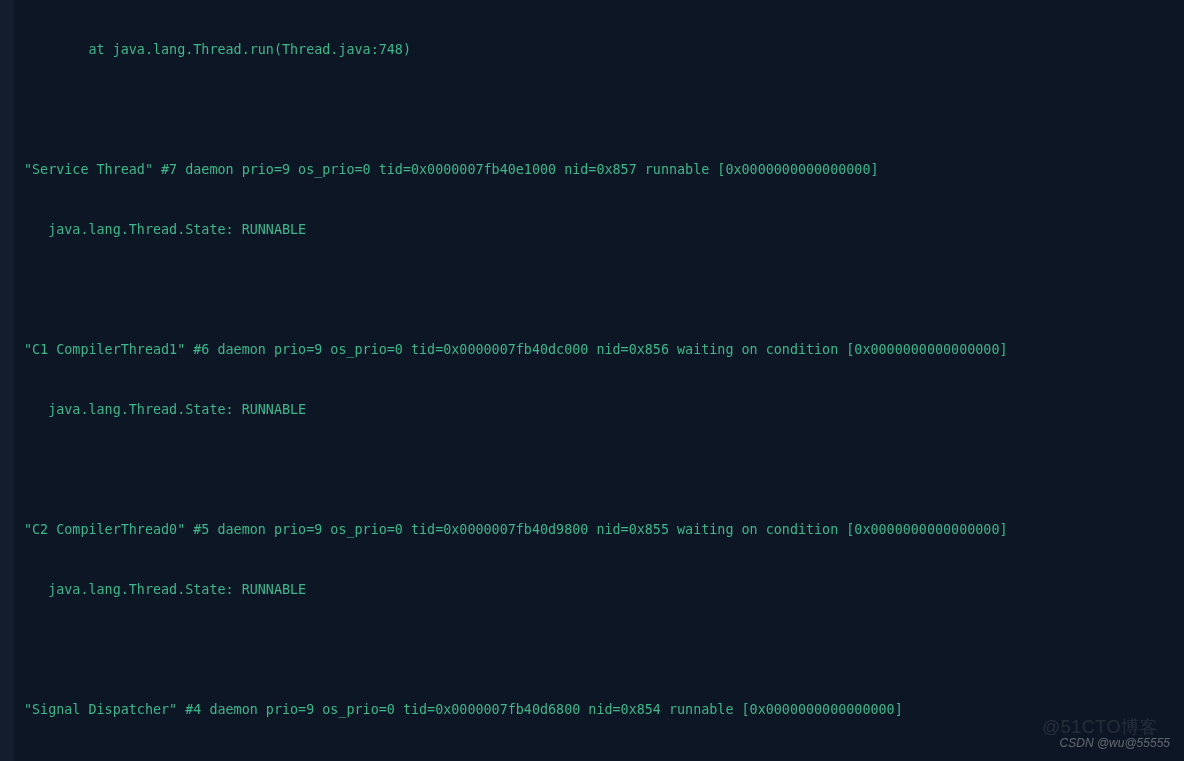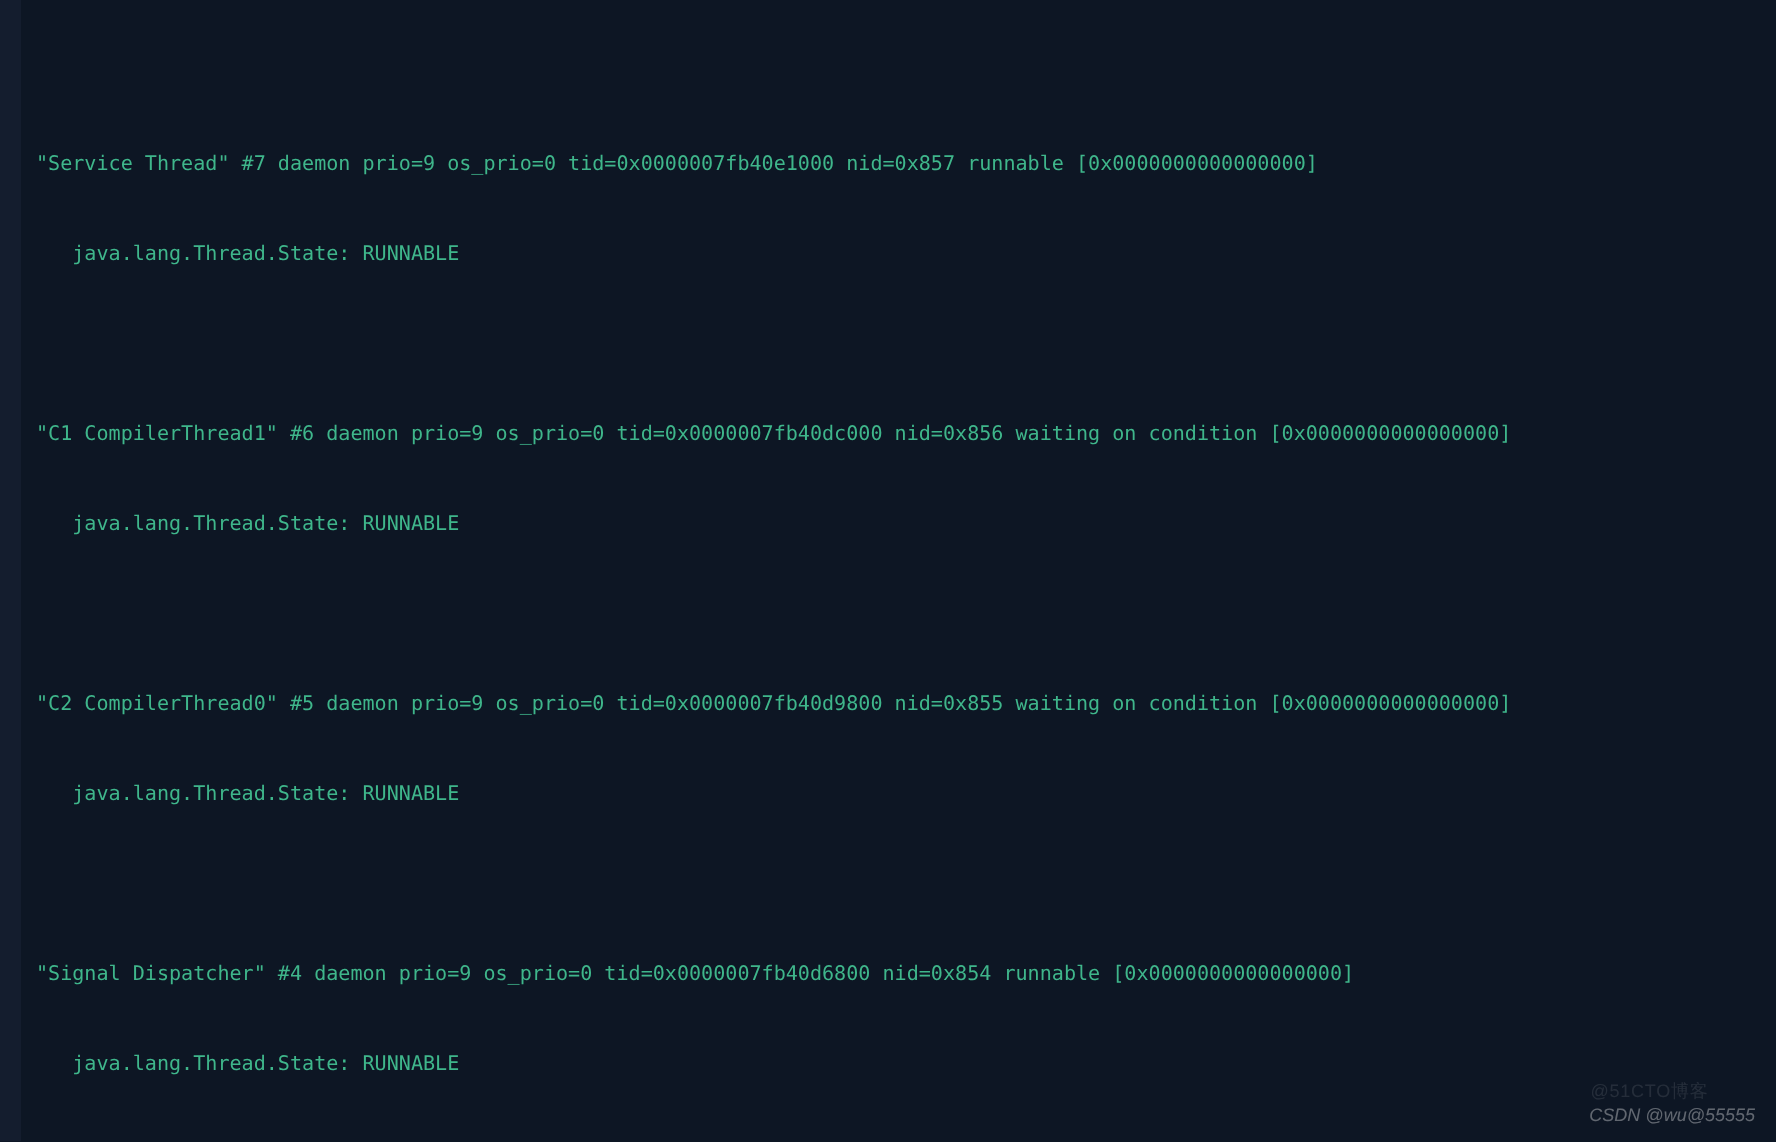--- a/index.html
+++ b/index.html
@@ -29,45 +29,46 @@
     top: 0;
     right: 0;
     padding-top: 0;
     white-space: pre;
   }
   .line {
     height: 20px;
   }
   .watermark1 {
     position: absolute;
-    right: 45px;
+    right: 26px;
     bottom: 24px;
     color: rgba(255,255,255,0.10);
     font-family: Arial, sans-serif;
-    font-size: 12px;
+    font-size: 18px;
     letter-spacing: 0.5px;
     user-select: none;
   }
   .watermark2 {
     position: absolute;
     right: 14px;
     bottom: 8px;
     color: rgba(255,255,255,0.35);
     font-family: Arial, sans-serif;
     font-size: 12px;
     user-select: none;
     font-style: italic;
   }
 </style>
 </head>
 <body>
 
 <div class="gutter"></div>
 
 <div class="terminal">
+  <div class="line">        at java.lang.Thread.run(Thread.java:748)</div>
   <div class="line"></div>
   <div class="line">"Service Thread" #7 daemon prio=9 os_prio=0 tid=0x0000007fb40e1000 nid=0x857 runnable [0x0000000000000000]</div>
   <div class="line">   java.lang.Thread.State: RUNNABLE</div>
   <div class="line"></div>
   <div class="line">"C1 CompilerThread1" #6 daemon prio=9 os_prio=0 tid=0x0000007fb40dc000 nid=0x856 waiting on condition [0x0000000000000000]</div>
   <div class="line">   java.lang.Thread.State: RUNNABLE</div>
   <div class="line"></div>
   <div class="line">"C2 CompilerThread0" #5 daemon prio=9 os_prio=0 tid=0x0000007fb40d9800 nid=0x855 waiting on condition [0x0000000000000000]</div>
   <div class="line">   java.lang.Thread.State: RUNNABLE</div>
   <div class="line"></div>

